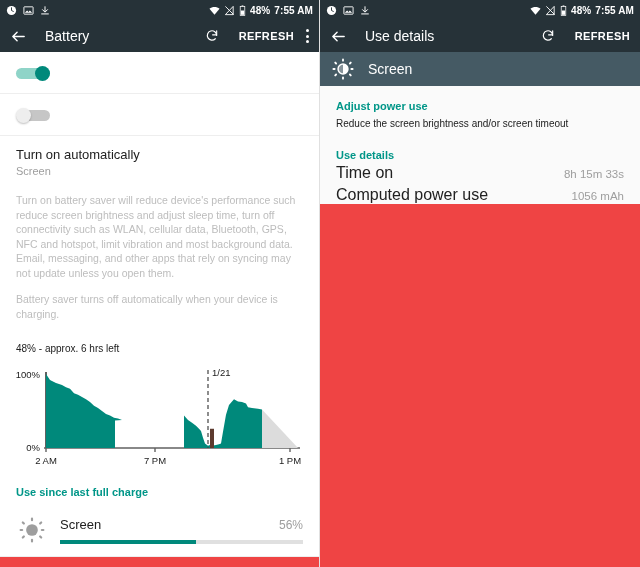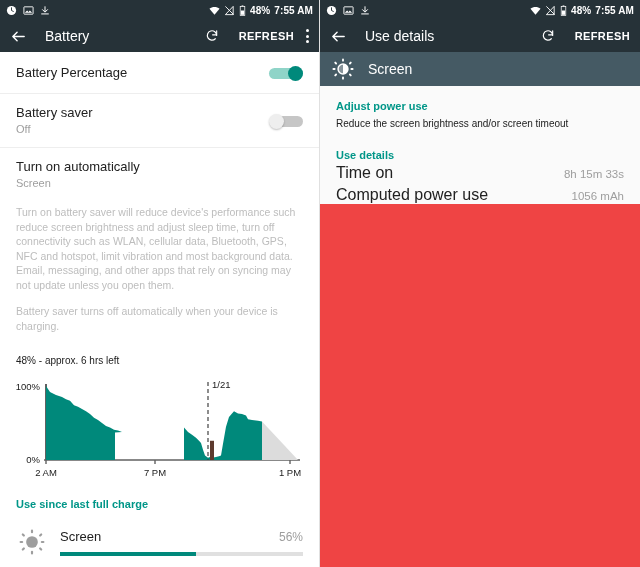--- a/index.html
+++ b/index.html
@@ -143,34 +143,27 @@
       <div class="overflow">
           <i></i>
           <i></i>
           <i></i>
         </div>
     </div>
 
     <div class="card">
 
       <div class="row">
-        <div class="txt">
-          <div class="t1">Battery Percentage</div>
-        </div>
         <div class="toggle on">
           <span class="track"></span>
           <span class="knob"></span>
         </div>
       </div>
 
       <div class="row">
-        <div class="txt">
-          <div class="t1">Battery saver</div>
-          <div class="t2">Off</div>
-        </div>
         <div class="toggle off">
           <span class="track"></span>
           <span class="knob"></span>
         </div>
       </div>
 
       <div class="row" style="border-bottom:none;">
         <div class="txt">
           <div class="t1">Turn on automatically</div>
           <div class="t2">Screen</div>

